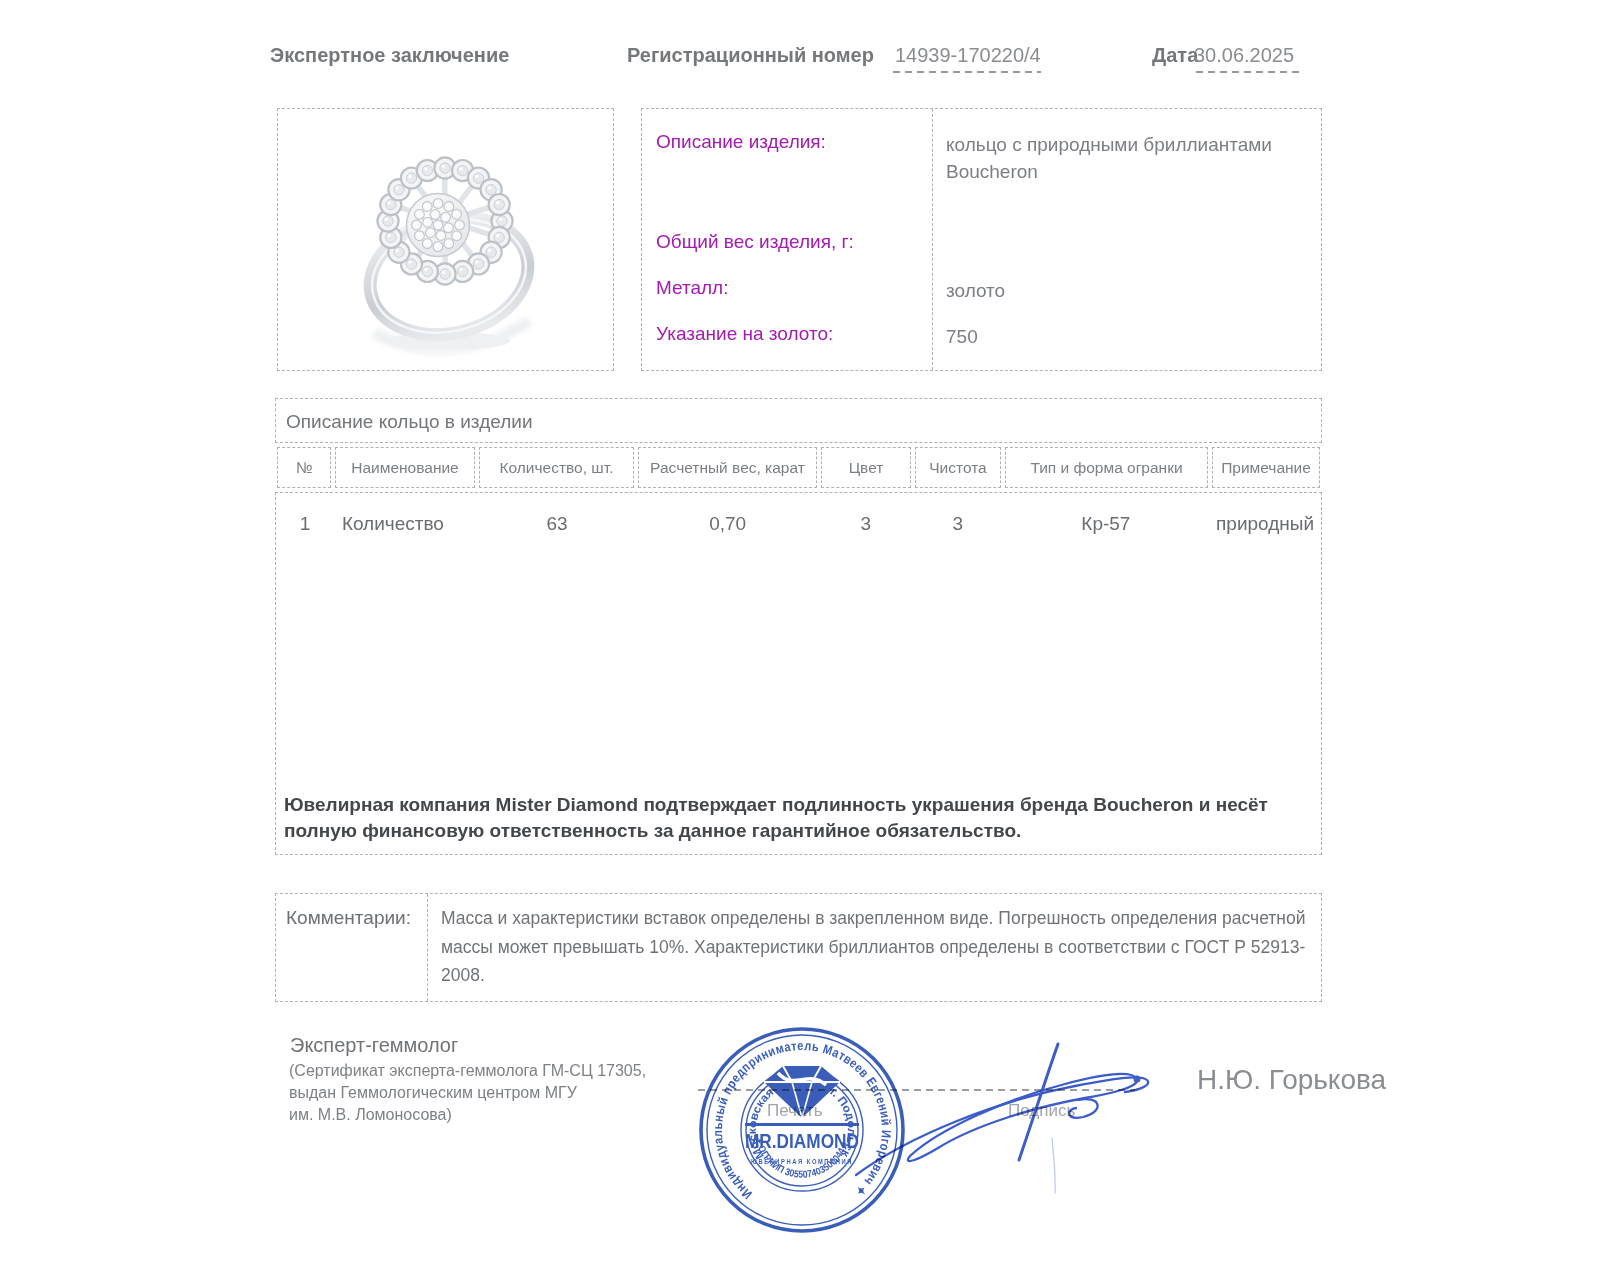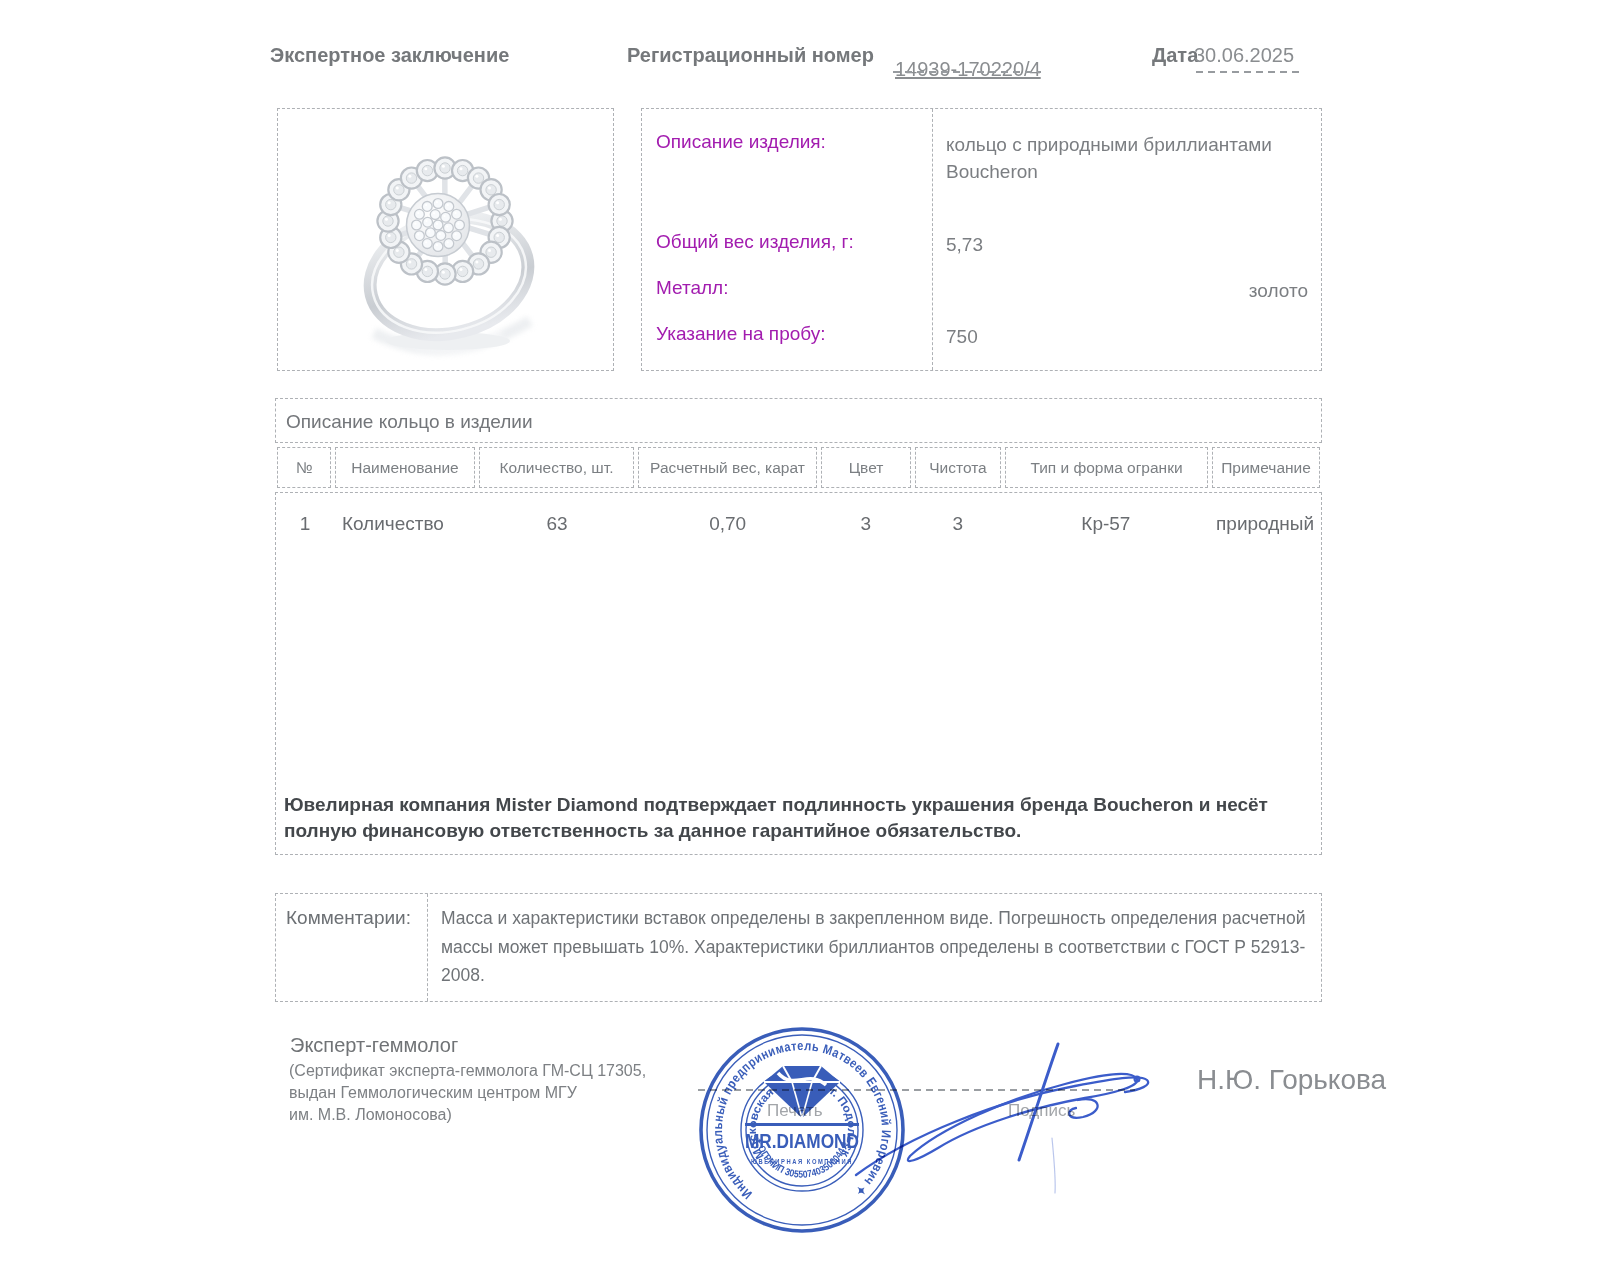--- a/index.html
+++ b/index.html
@@ -38,21 +38,21 @@
   .stamp-svg,.sign-svg{position:absolute;mix-blend-mode:multiply;}
   .stamp-svg{opacity:.93;}
 </style>
 </head>
 <body>
 
 <div class="page">
 
   <div class="abs lbl-b" style="left:270px;top:44px;">Экспертное заключение</div>
   <div class="abs lbl-b" style="left:627px;top:44px;">Регистрационный номер</div>
-  <div class="abs val" style="left:895px;top:58px;text-decoration:underline;">14939-170220/4</div>
+  <div class="abs val" style="left:895px;top:44px;">14939-170220/4</div>
   <div class="abs dash-ul" style="left:893px;top:71px;width:148px;"></div>
   <div class="abs lbl-b" style="left:1152px;top:44px;">Дата</div>
   <div class="abs val" style="left:1194px;top:44px;">30.06.2025</div>
   <div class="abs dash-ul" style="left:1196px;top:71px;width:108px;"></div>
 
   <div class="abs dash-box" style="left:277px;top:108px;width:337px;height:263px;">
     <svg id="ring-art" width="337" height="263" viewBox="0 0 337 263">
       <defs>
         <radialGradient id="domeG" cx="40%" cy="35%" r="80%">
           <stop offset="0%" stop-color="#ffffff"></stop>
@@ -194,24 +194,23 @@
           </g>
       </g>
     </svg>
   </div>
 
   <div class="abs dash-box" style="left:641px;top:108px;width:681px;height:263px;">
     <div class="vdiv" style="left:290px;"></div>
     <div class="p-label" style="top:22px;">Описание изделия:</div>
     <div class="p-value" style="top:22px;">кольцо с природными бриллиантами Boucheron</div>
     <div class="p-label" style="top:122px;">Общий вес изделия, г:</div>
-    <div class="p-value" style="top:122px;">5,73</div>
     <div class="p-label" style="top:168px;">Металл:</div>
-    <div class="p-value" style="top:168px;text-align:right;">золото</div>
-    <div class="p-label" style="top:214px;">Указание на пробу:</div>
+    <div class="p-value" style="top:168px;">золото</div>
+    <div class="p-label" style="top:214px;">Указание на золото:</div>
     <div class="p-value" style="top:214px;">750</div>
   </div>
 
   <div class="abs dash-box" style="left:275px;top:398px;width:1047px;height:45px;">
     <div class="t-title">Описание кольцо в изделии</div>
   </div>
 
   <div class="hrow">
     <div class="hcell c0">№</div>
     <div class="hcell c1">Наименование</div>

